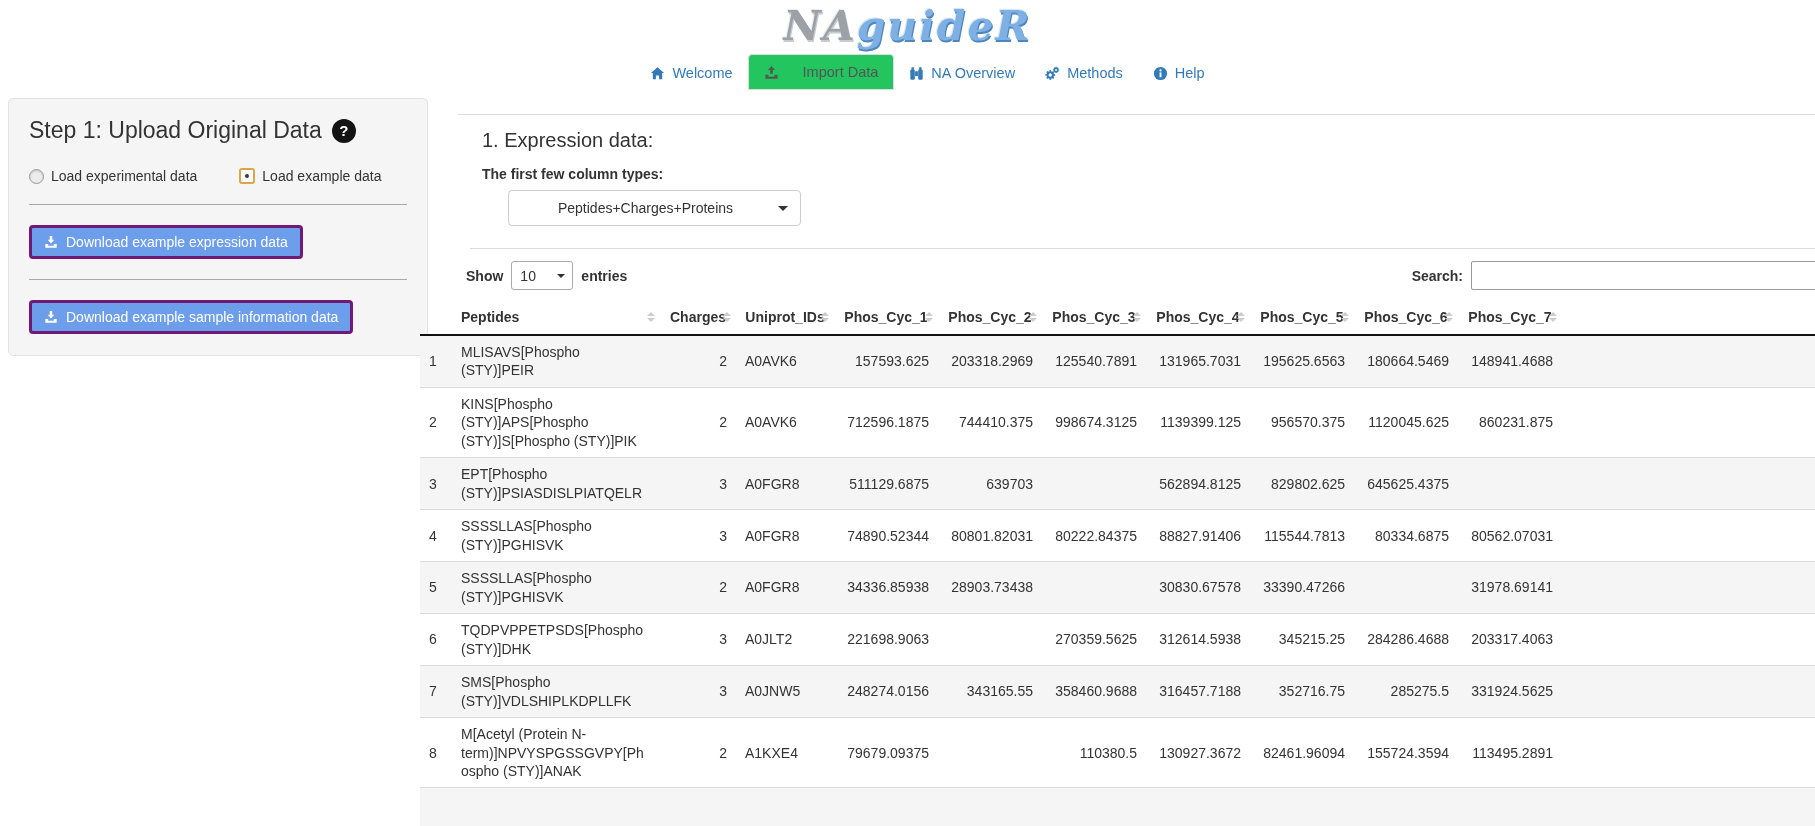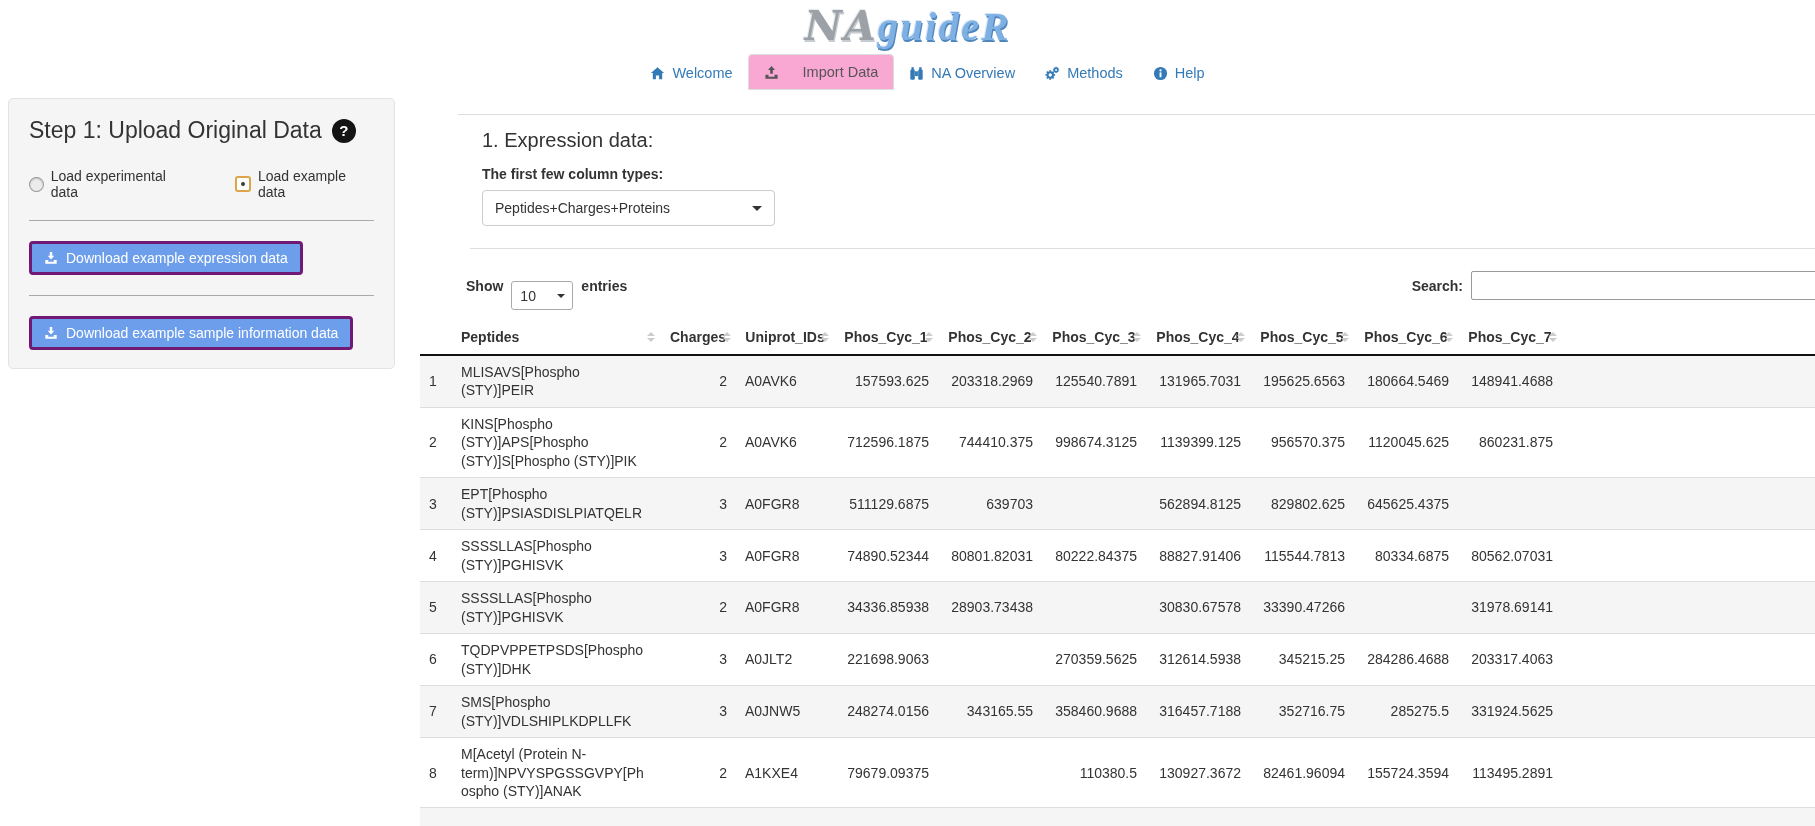--- a/index.html
+++ b/index.html
@@ -8,32 +8,32 @@
     width:1815px; height:826px; overflow:hidden;
     font-family:"Liberation Sans", sans-serif; color:#333;
   }
   #page { position:relative; width:1815px; height:826px; }
 
   
   .logo-wrap { text-align:center; padding-top:5px; height:50px; }
   .logo { font-family:"DejaVu Serif", serif; font-style:italic; font-weight:700;
           font-size:41px; letter-spacing:2px; line-height:1.05; display:inline-block; }
   .logo .p1 { color:var(--logo_gray,#9ba1a6); text-shadow:1px 2px 0 #c6ccd1, -1px -1px 0 #e8ebee; }
-  .logo .p2 { color:var(--logo_blue,#7fb0e3); text-shadow:1px 2px 0 #4f86bd, -1px -1px 0 #d6e6f6;font-family:Liberation Serif, serif; }
+  .logo .p2 { color:var(--logo_blue,#7fb0e3); text-shadow:1px 2px 0 #4f86bd, -1px -1px 0 #d6e6f6; }
 
   
   .nav { display:flex; justify-content:center; align-items:flex-end; height:39px; margin-top:1px; }
   .nav-item { display:flex; align-items:center; gap:7px; padding:9px 15px;
               font-size:14.5px; color:var(--nav_link,#337ab7); cursor:pointer; white-space:nowrap; }
   .nav-item svg { width:15px; height:15px; flex:0 0 auto; }
-  .nav-item.active { background:#f9a8d4; border:1px solid var(--border_light,#ddd);
+  .nav-item.active { background:#22c55e; border:1px solid var(--border_light,#ddd);
                      border-radius:4px 4px 0 0; color:var(--active_tab_text,#555);gap:24px; }
 
   
-  .sidebar { position:absolute; left:8px; top:98px; width:387px; min-height:258px;
+  .sidebar { position:absolute; left:8px; top:98px; width:420px; min-height:258px;
              background:#f5f5f5; border:1px solid #e3e3e3; border-radius:5px;
              padding:18px 20px 18px 20px; }
   .step-title { display:flex; align-items:center; gap:10px; font-size:23px; font-weight:400; color:#333; }
   .help-badge { width:24px; height:24px; border-radius:50%; background:#141414; color:#fff;
                 font-weight:700; font-size:15px; display:inline-flex; align-items:center;
                 justify-content:center; flex:0 0 auto; cursor:pointer; }
   .radio-row { display:flex; align-items:center; gap:42px; margin-top:24px; font-size:14px; }
   .radio { display:flex; align-items:center; gap:7px; cursor:pointer; }
   .radio-circle { width:15px; height:15px; border-radius:50%; background:#ececec;
                   border:1px solid #9a9a9a; box-shadow:inset 0 1px 2px rgba(0,0,0,.18); }
@@ -44,30 +44,30 @@
   .btn-dl { display:inline-flex; align-items:center; gap:8px; background:var(--button_blue,#6d9eeb);
             color:#fff; border:3px solid #701a75; border-radius:4px; padding:6px 12px;
             font-size:14px; cursor:pointer; white-space:nowrap; }
   .btn-dl svg { width:14px; height:14px; }
 
   
   .main { position:absolute; left:420px; top:98px; width:1395px; }
   .topline { border-top:1px solid var(--border_light,#ddd); margin:16px 0 0 38px; }
   .section-title { margin:14px 0 0 62px; font-size:20px; font-weight:400; color:#333; }
   .types-label { margin:14px 0 0 62px; font-size:14px; font-weight:700; }
-  .selectbox { margin:8px 0 0 62px; width:293px; height:36px; border:1px solid #ccc; border-radius:4px;
+  .selectbox { margin:8px 0 0 88px; width:293px; height:36px; border:1px solid #ccc; border-radius:4px;
                background:#fff; display:flex; align-items:center; padding:0 30px 0 12px;
-               font-size:14px; position:relative; cursor:pointer; }
+               font-size:14px; position:relative; cursor:pointer;justify-content:center; }
   .selectbox .caret { position:absolute; right:12px; top:15px; width:0; height:0;
                       border:5px solid transparent; border-top-color:#333; }
   .main-divider { border:0; border-top:1px solid var(--border_light,#ddd); margin:22px 0 0 50px; }
   .controls { display:flex; justify-content:space-between; align-items:center; margin:12px 0 10px 46px; }
   .show-entries { display:flex; align-items:center; gap:8px; font-size:14px; font-weight:700; color:#333; }
   .mini-select { width:62px; height:29px; border:1px solid #aaa; border-radius:3px; background:#fff;
-                 display:flex; align-items:center; padding:0 8px; font-weight:400; position:relative; cursor:pointer;margin-top:20px; }
+                 display:flex; align-items:center; padding:0 8px; font-weight:400; position:relative; cursor:pointer; }
   .mini-select .caret { position:absolute; right:7px; top:12px; width:0; height:0;
                         border:4px solid transparent; border-top-color:#333; }
   .search { display:flex; align-items:center; gap:8px; font-size:14px; font-weight:700; margin-right:-12px; }
   .search input { width:356px; height:29px; border:1px solid #999; border-radius:2px;
                   padding:0 8px; font-size:14px; outline:none; }
 
   
   table.dt { width:100%; border-collapse:collapse; table-layout:fixed; font-size:14px; margin-top:2px; }
   table.dt thead th { padding:9px 9px; border-bottom:2px solid var(--header_underline,#111);
                       font-weight:700; color:#333; position:relative; cursor:pointer; }

